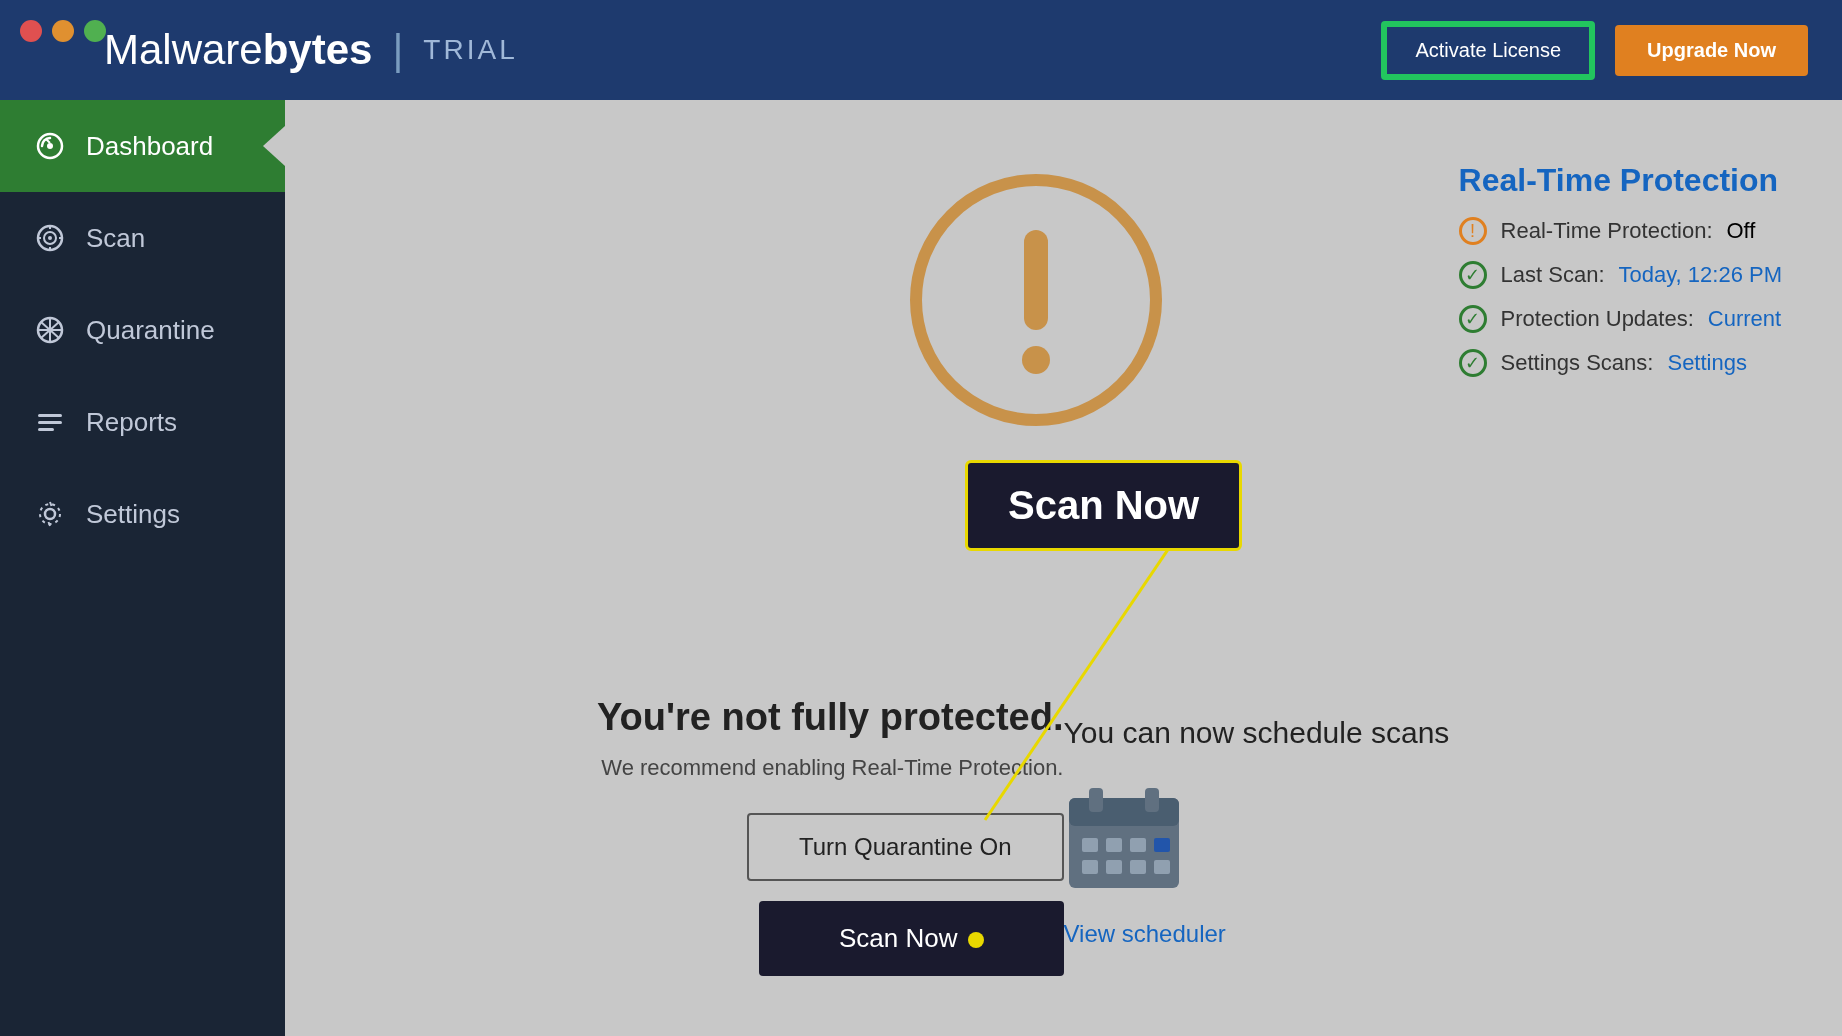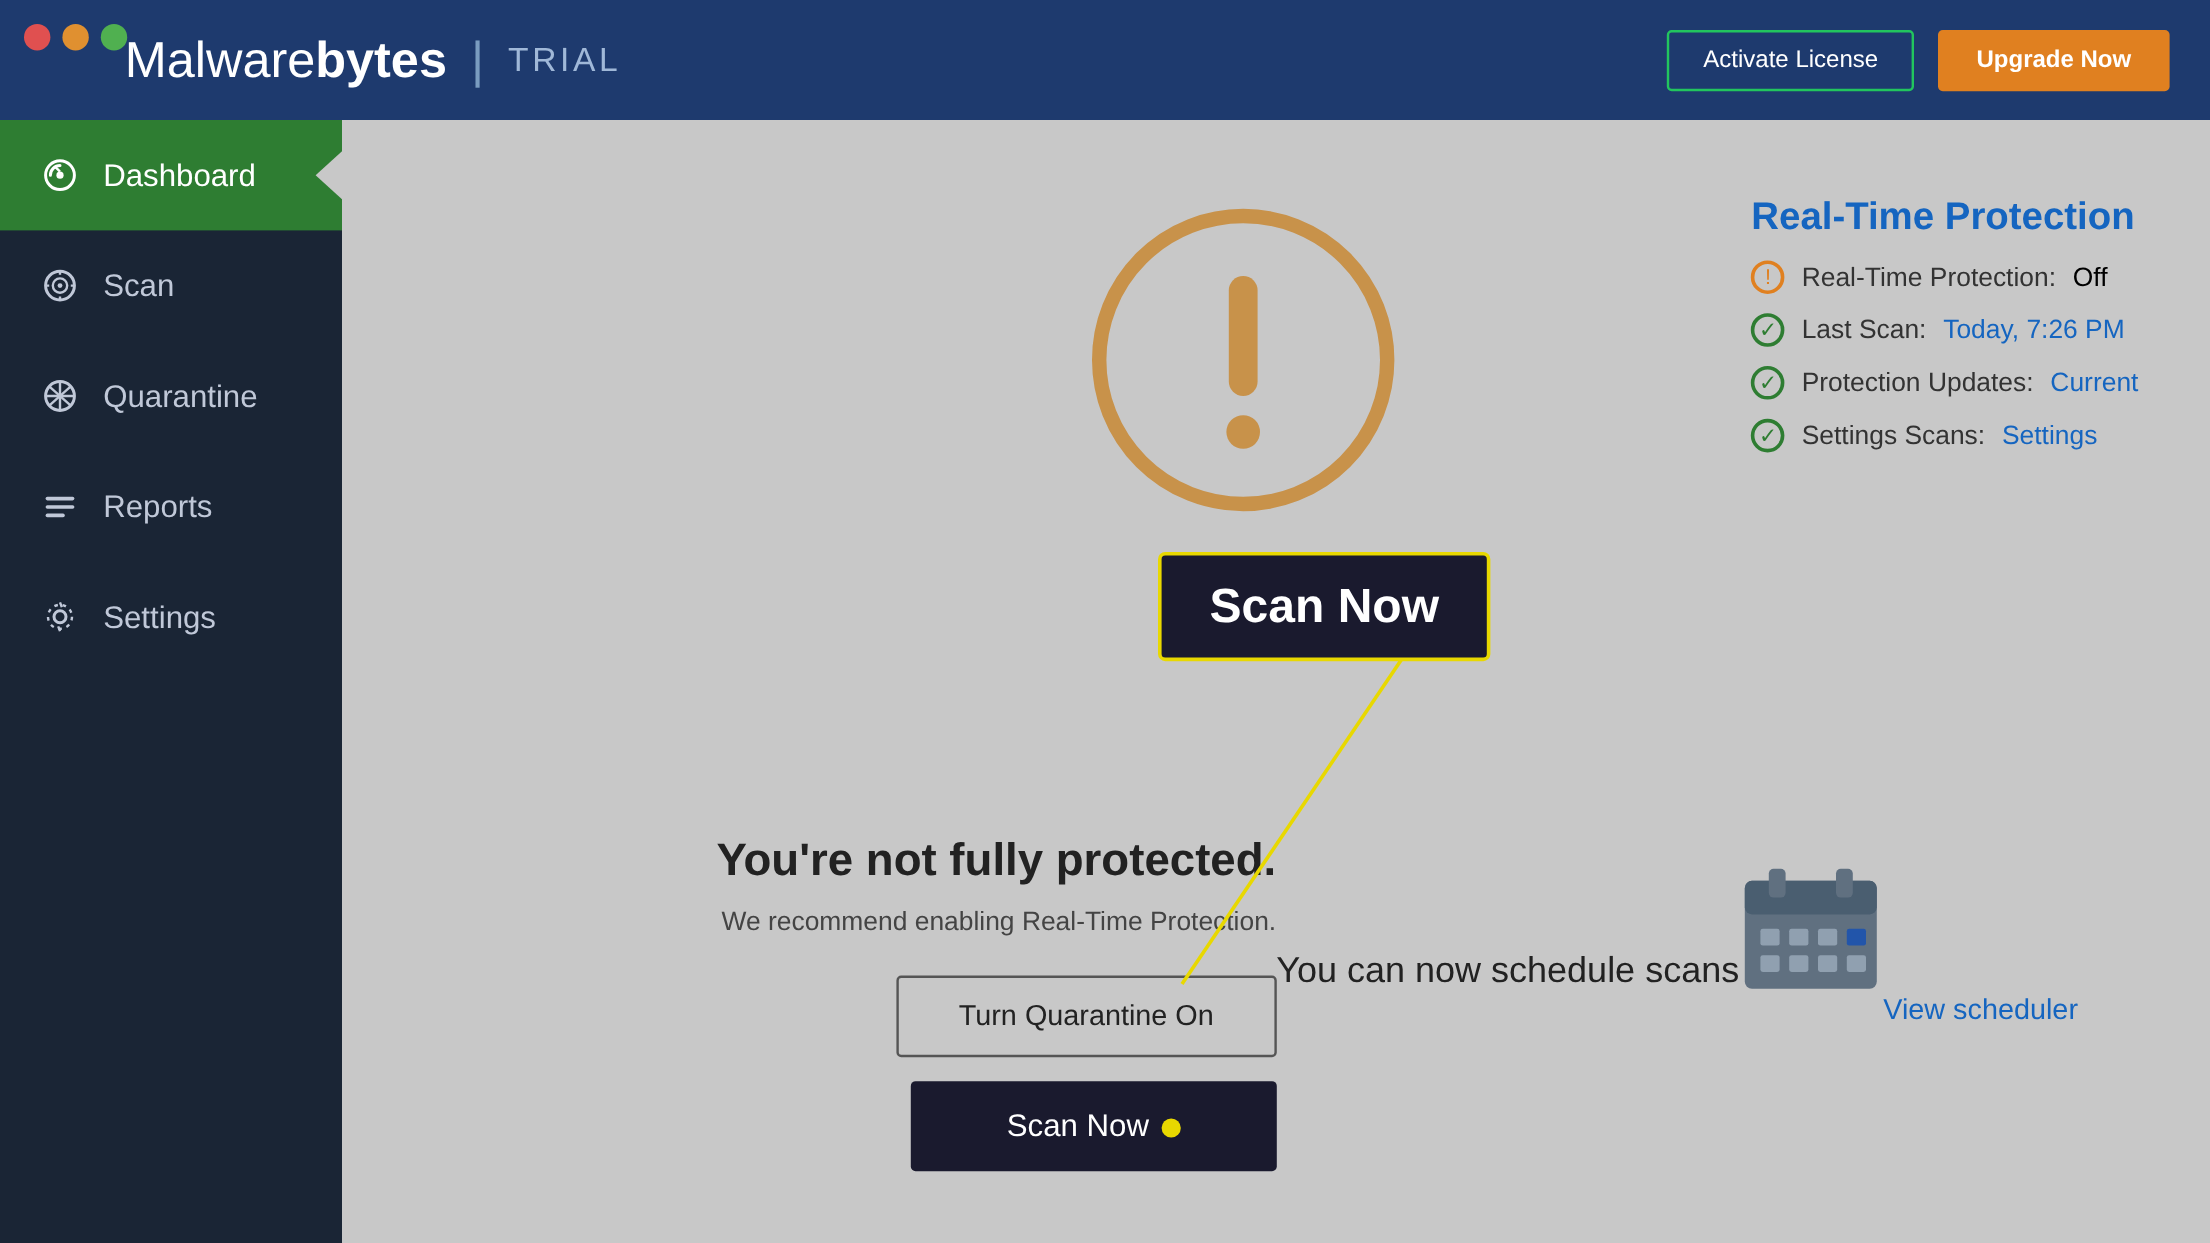--- a/index.html
+++ b/index.html
@@ -65,21 +65,21 @@
     }
 
     .header-buttons {
       display: flex;
       gap: 20px;
       margin-left: auto;
       align-items: center;
     }
     .activate-btn {
       background: transparent;
-      border: 2px solid #22c55e;
+      border: 6px solid #22c55e;
       color: white;
       padding: 12px 28px;
       font-size: 20px;
       cursor: pointer;
       border-radius: 4px;
     }
     .upgrade-btn {
       background: #e08020;
       border: none;
       color: white;
@@ -260,22 +260,22 @@
       font-weight: 500;
       padding: 22px 80px;
       cursor: pointer;
       border-radius: 4px;
       position: relative;
     }
 
     .right-section {
       flex: 1;
       display: flex;
-      flex-direction: row;
-      align-items: flex-end;
+      flex-direction: column;
+      align-items: flex-start;
       padding-top: 20px;
     }
     .schedule-title {
       font-size: 30px;
       color: #222;
       margin-bottom: 30px;
       text-align: center;
     }
 
     
@@ -417,21 +417,21 @@
     <div class="status-panel">
       <div class="status-title">Real-Time Protection</div>
       <div class="status-row">
         <div class="status-icon warning">!</div>
         <span class="status-label">Real-Time Protection:</span>
         <span class="status-value off">Off</span>
       </div>
       <div class="status-row">
         <div class="status-icon ok">✓</div>
         <span class="status-label">Last Scan:</span>
-        <span class="status-value">Today, 7:26 PM</span>
+        <span class="status-value">Today, 12:26 PM</span>
       </div>
       <div class="status-row">
         <div class="status-icon ok">✓</div>
         <span class="status-label">Protection Updates:</span>
         <span class="status-value">Current</span>
       </div>
       <div class="status-row">
         <div class="status-icon ok">✓</div>
         <span class="status-label">Settings Scans:</span>
         <span class="status-value" style="cursor:pointer;">Settings</span>

